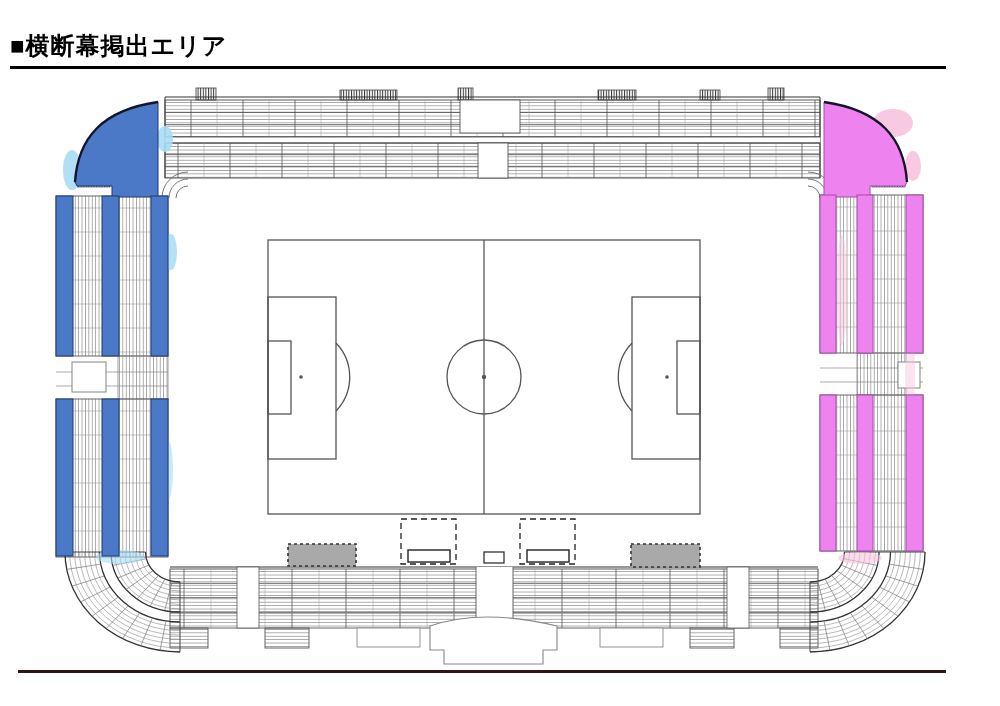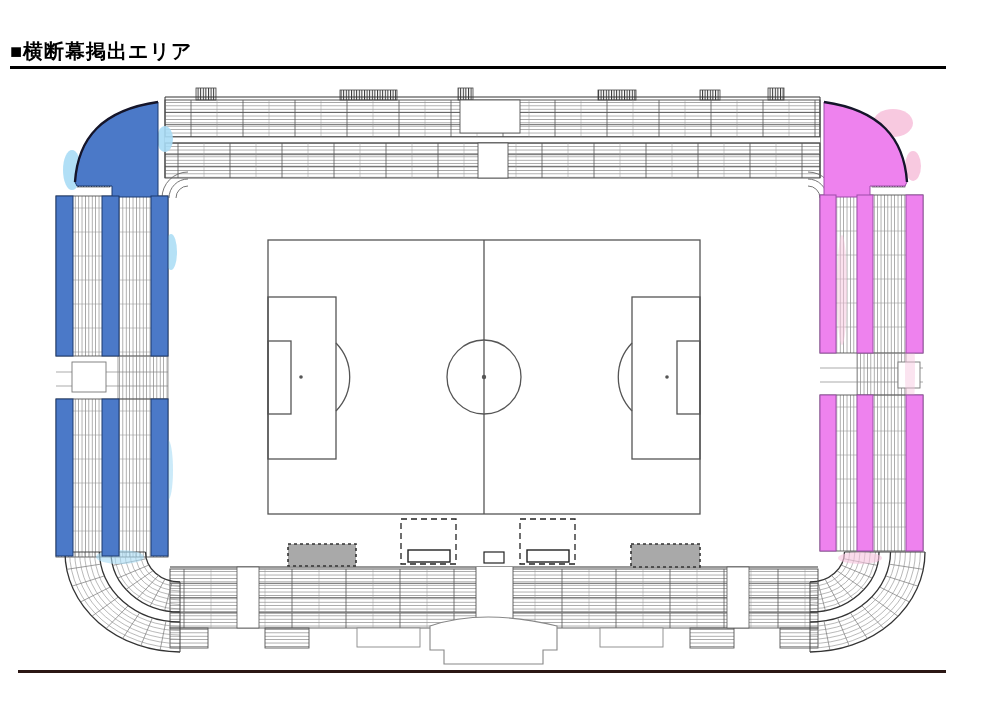--- a/index.html
+++ b/index.html
@@ -1,18 +1,18 @@
 <!DOCTYPE html>
 <html><head>
 <meta charset="utf-8">
 <style>
   html,body{margin:0;padding:0;background:#fff;}
   .page{position:relative;width:1000px;height:706px;background:#fff;overflow:hidden;
         font-family:"Liberation Sans","DejaVu Sans",sans-serif;}
-  .title{position:absolute;left:10px;top:38px;font-size:20px;font-weight:bold;color:#000;
+  .title{position:absolute;left:10px;top:30px;font-size:24px;font-weight:bold;color:#000;
          letter-spacing:1px;white-space:nowrap;}
   .title-rule{position:absolute;left:10px;top:66px;width:936px;height:3px;}
   .footer-rule{position:absolute;left:18px;top:670px;width:928px;height:3px;}
   svg{position:absolute;left:0;top:0;}
 </style>
 </head>
 <body>
 
 <div class="page">
   <div class="title">■横断幕掲出エリア</div>

